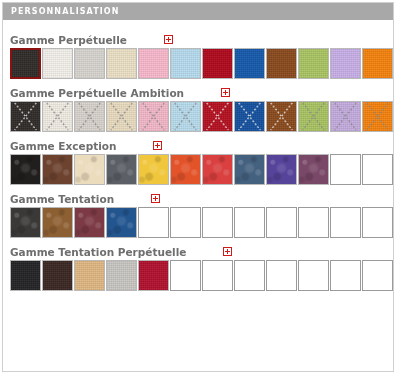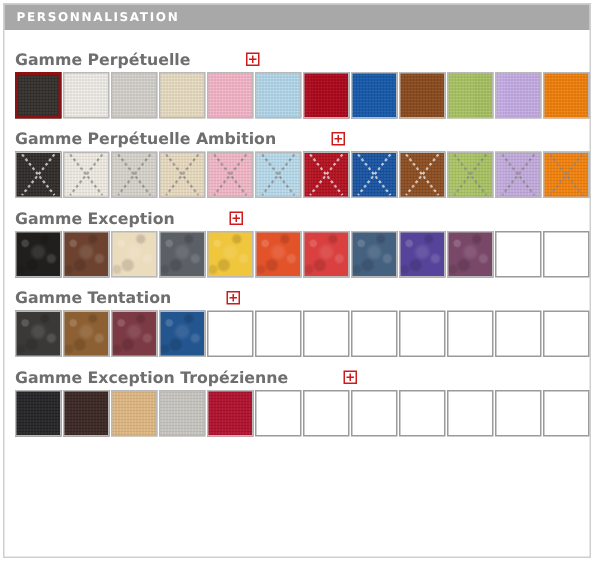--- a/index.html
+++ b/index.html
@@ -327,21 +327,21 @@
             <div class="swatch empty"></div>
             <div class="swatch empty"></div>
             <div class="swatch empty"></div>
             <div class="swatch empty"></div>
             <div class="swatch empty"></div>
             <div class="swatch empty"></div>
           </div>
         </div>
         <div class="gamme-group">
           <div class="gamme-header">
-            <span class="gamme-label">Gamme Exception Tropézienne</span>
+            <span class="gamme-label">Gamme Tentation Perpétuelle</span>
             <span class="plus-icon" title="+"></span>
           </div>
           <div class="swatch-row">
             <div class="swatch tex" style="background-color: rgb(35, 35, 38);"></div>
             <div class="swatch tex" style="background-color: rgb(58, 38, 34);"></div>
             <div class="swatch tex" style="background-color: rgb(224, 184, 131);"></div>
             <div class="swatch tex" style="background-color: rgb(201, 199, 194);"></div>
             <div class="swatch tex" style="background-color: rgb(178, 16, 45);"></div>
             <div class="swatch empty"></div>
             <div class="swatch empty"></div>

